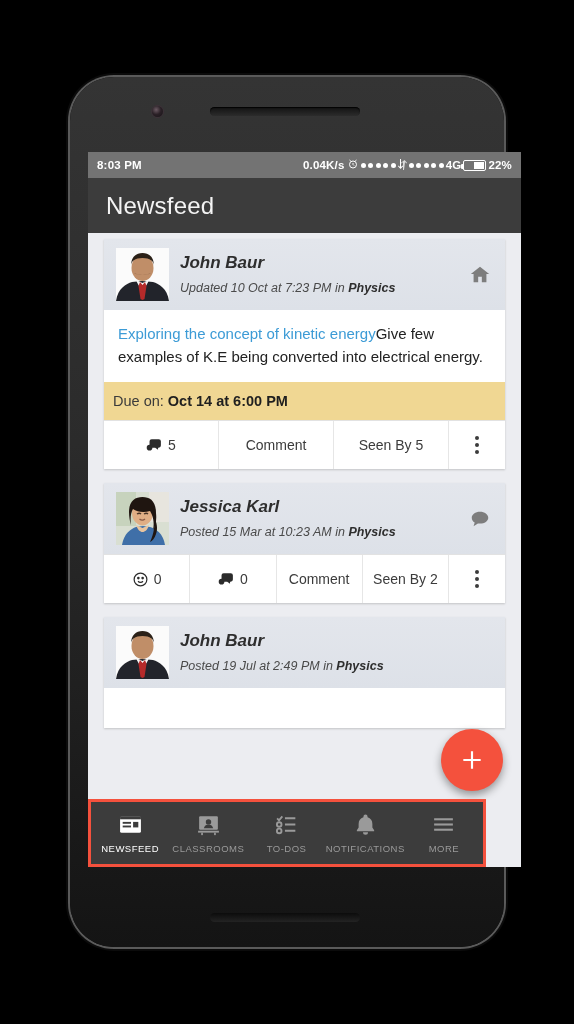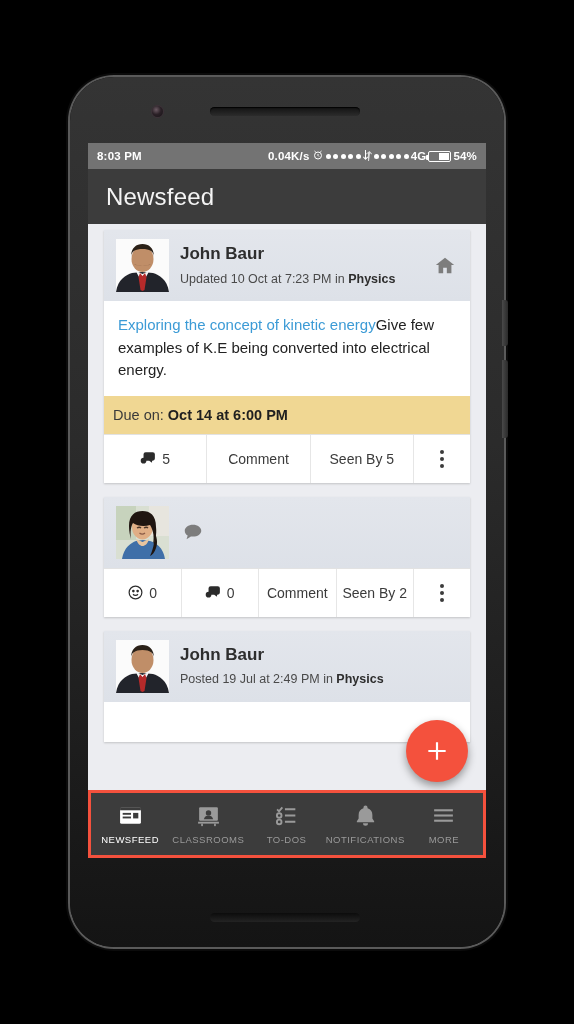--- a/index.html
+++ b/index.html
@@ -39,22 +39,22 @@
     box-shadow:inset 0 1px 1px rgba(0,0,0,.9);
   }
   #phone-speaker-bottom{
     position:absolute; left:210px; top:913px; width:150px; height:9px;
     border-radius:5px;
     background:linear-gradient(180deg,#0c0c0c,#232323);
   }
 
   
   #screen{
-    position:absolute; left:88px; top:143px;
-    width:398px; height:715px;
+    position:absolute; left:88px; top:152px;
+    width:433px; height:715px;
     background:#f9a8d4; overflow:hidden;
   }
 
   
   #status-bar{
     height:26px; background:#737373; color:#fff;
     display:flex; align-items:center; padding:0 9px;
     font-size:11.5px; font-weight:bold; letter-spacing:.2px;
   }
   #status-bar .spacer{ flex:1; }
@@ -84,20 +84,21 @@
     background:#ecedf1; padding:6px 16px 0 16px; overflow:hidden;
   }
   .card{
     background:#fff; margin-bottom:14px;
     box-shadow:0 1px 2px rgba(0,0,0,.18);
   }
   .card-header{
     display:flex; align-items:center; gap:11px;
     padding:9px 12px;
     background:linear-gradient(180deg,#e3e6ec 0%,#dde1e8 100%);
+    font-style:italic;
   }
   .avatar{
     width:53px; height:53px; flex:0 0 53px; overflow:hidden;
     background:#fff; position:relative;
   }
   .avatar svg{ display:block; width:100%; height:100%; }
   .who{ flex:1; min-width:0; }
   .who .name{ font-size:17px; font-weight:bold; color:#2e2e2e; line-height:1.25; }
   .who .meta{ font-size:12.5px; color:#4a4a4a; line-height:1.35; margin-top:6px; }
   .who .meta b{ color:#2e2e2e; }
@@ -190,21 +191,21 @@
           <i></i>
           <i></i>
           <i></i>
           <i></i>
           <i></i>
         </span>
       <span>4G</span>
       <span class="battery">
           <i></i>
         </span>
-      <span>54%</span>
+      <span>22%</span>
     </div>
   </div>
 
   <div id="app-bar">
     <span class="title">Newsfeed</span>
   </div>
 
   <div id="feed">
 
     <div class="card">
@@ -265,20 +266,24 @@
             <rect x="33" y="0" width="20" height="30" fill="#e7e5de"></rect>
             <path d="M6 53c2-12 9-16 14-18l7-1 7 1c6 2 13 6 15 18z" fill="#3f6fa8"></path>
             <path d="M20 33c2 5 4 7 6.5 7s5-2 6.5-7l-6.5 3z" fill="#e8c49f"></path>
             <ellipse cx="26.5" cy="21" rx="10.5" ry="12.5" fill="#e0ae85"></ellipse>
             <path d="M13 20C13 9 19 5 26.5 5S40 9 40 21c1 8-1 14-3 17 2-9-1-16-3-19-6 2-13 1-17-2-2 3-3 9-2 16-1-3-2-8-2-13z" fill="#1f1510"></path>
             <path d="M38 26c3 4 4 11 2 16-1 4-4 7-6 8 4-8 5-17 4-24z" fill="#1f1510"></path>
             <path d="M21 22c1.5-1 3-1 4 0M28 22c1.5-1 3-1 4 0" stroke="#4a3527" stroke-width="1.4" fill="none"></path>
             <path d="M23.5 27c1.5 1.3 4 1.3 5.5 0" stroke="#8a5a46" stroke-width="1.3" fill="none"></path>
           </svg>
         </div>
+        <div class="who">
+          <div class="name">Jessica Karl</div>
+          <div class="meta"><span>Posted 15 Mar at 10:23 AM in </span><b>Physics</b></div>
+        </div>
         <div class="hdr-icon">
           <svg viewBox="0 0 24 24">
               <path d="M12 4c5 0 9 3 9 6.5S17 17 12 17c-.8 0-1.6-.1-2.3-.2L5 20l1.2-4.2C4.2 14.6 3 12.7 3 10.5 3 7 7 4 12 4z"></path>
             </svg>
         </div>
       </div>
       <div class="actions">
         <div class="action">
           <svg viewBox="0 0 24 24" style="fill:none;stroke:#2b2b2b;stroke-width:1.7">
               <circle cx="12" cy="12" r="9"></circle>

